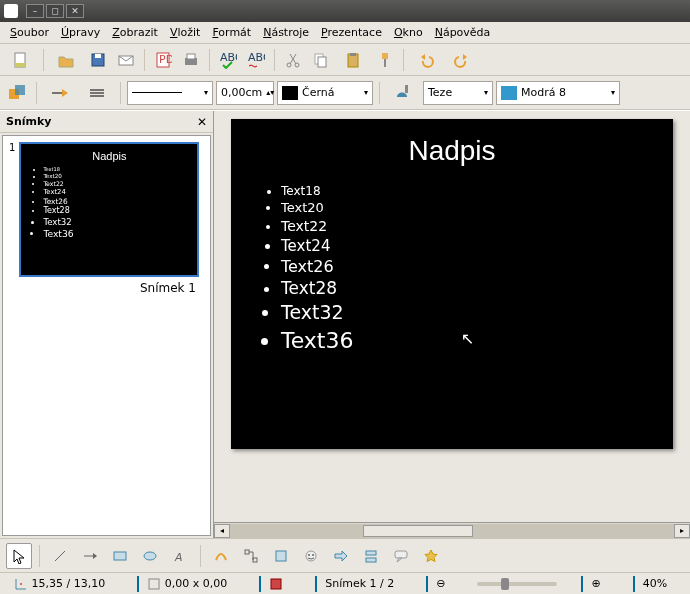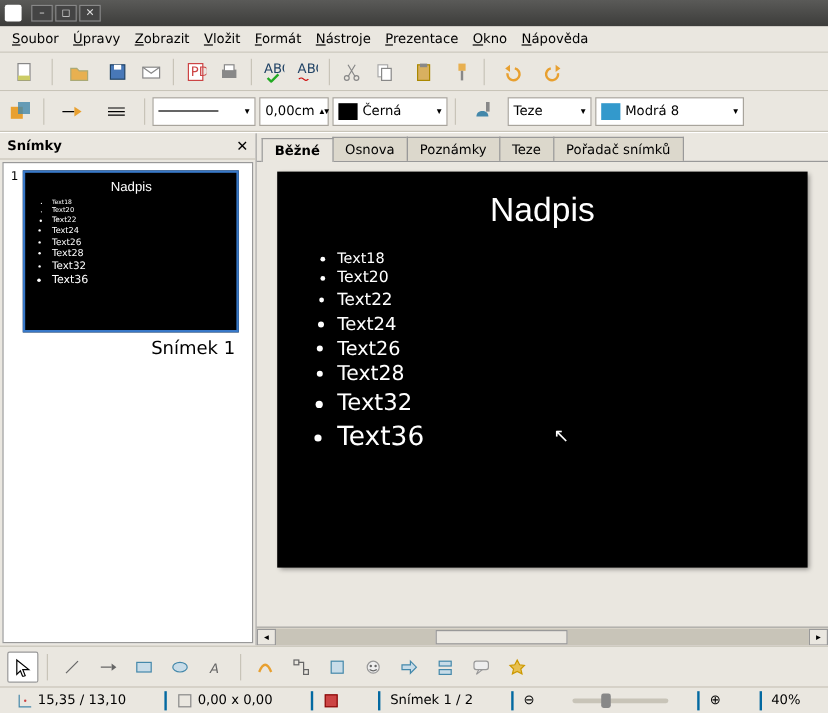--- a/index.html
+++ b/index.html
@@ -36,21 +36,21 @@
 .slides-panel { width: 214px; background: #eae7e0; border-right: 1px solid #999; display: flex; flex-direction: column; }
 .panel-header { height: 22px; display: flex; align-items: center; padding: 0 6px; font-weight: bold; border-bottom: 1px solid #c8c4b8; }
 .panel-header .close { margin-left: auto; cursor: pointer; font-size: 12px; }
 .slides-list { flex: 1; background: #fff; margin: 2px; border: 1px solid #999; padding: 6px; overflow: auto; }
 .slide-thumb-wrap { display: flex; gap: 4px; }
 .slide-num { font-size: 10px; }
 .slide-thumb { width: 180px; height: 135px; background: #000; border: 2px solid #3878c8; display: flex; flex-direction: column; color: #fff; padding: 6px 10px; font-family: "Times New Roman", serif; }
 .slide-thumb .th-title { text-align: center; font-size: 11px; margin: 0 auto 4px; font-family: Arial,sans-serif; }
 .slide-thumb .th-bullets { list-style: disc; padding-left: 12px; }
 .slide-thumb .th-bullets li { font-size: 6px; line-height: 1.3; }
-.slide-label { text-align: right; padding: 4px 8px 0 0; font-size: 15px; }
+.slide-label { text-align: right; padding: 4px 8px 0 0; font-size: 12px; }
 
 
 .editor { flex: 1; display: flex; flex-direction: column; background: #eae7e0; }
 .tabs { height: 24px; display: flex; align-items: flex-end; padding: 0 4px; gap: 0; border-bottom: 1px solid #999;}
 .tab { padding: 3px 10px; background: #dcd8cc; border: 1px solid #999; border-bottom: none; margin-right: -1px; cursor: pointer; font-size: 11px; }
 .tab.active { background: #eae7e0; font-weight: bold; position: relative; top: 1px; }
 .canvas-wrap { flex: 1; background: #eae7e0; padding: 8px; overflow: hidden; position: relative; }
 .canvas { width: 442px; height: 330px; margin: 0 auto; background: #000; box-shadow: 2px 2px 4px rgba(0,0,0,.4); color: #fff; font-family: "Times New Roman", serif; padding: 16px 30px; position: relative; }
 .canvas .c-title { text-align: center; font-size: 28px; font-family: Arial, sans-serif; margin-bottom: 16px; }
 .canvas .c-bullets { list-style: disc; padding-left: 20px; }
@@ -263,27 +263,20 @@
               <li style="font-size: 8.6px;">Text32</li>
               <li style="font-size: 9.2px;">Text36</li>
             </ul>
         </div>
       </div>
       <div class="slide-label">Snímek 1</div>
     </div>
   </div>
 
   <div class="editor">
-    <div class="tabs">
-      <div class="tab active">Běžné</div>
-      <div class="tab">Osnova</div>
-      <div class="tab">Poznámky</div>
-      <div class="tab">Teze</div>
-      <div class="tab">Pořadač snímků</div>
-    </div>
     <div class="canvas-wrap">
       <div class="canvas">
         <div class="c-title">Nadpis</div>
         <ul class="c-bullets" id="canvas-bullets">
             <li style="font-size: 12px;">Text18</li>
             <li style="font-size: 13px;">Text20</li>
             <li style="font-size: 14px;">Text22</li>
             <li style="font-size: 15px;">Text24</li>
             <li style="font-size: 16px;">Text26</li>
             <li style="font-size: 17px;">Text28</li>

